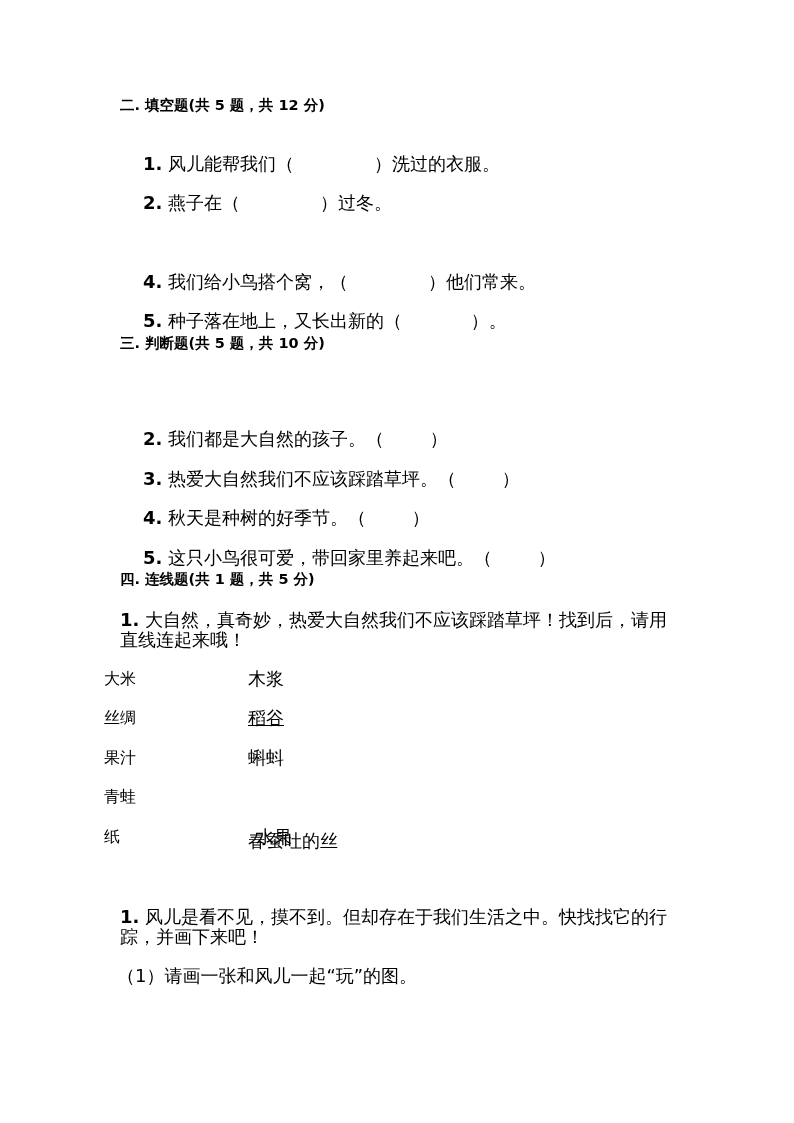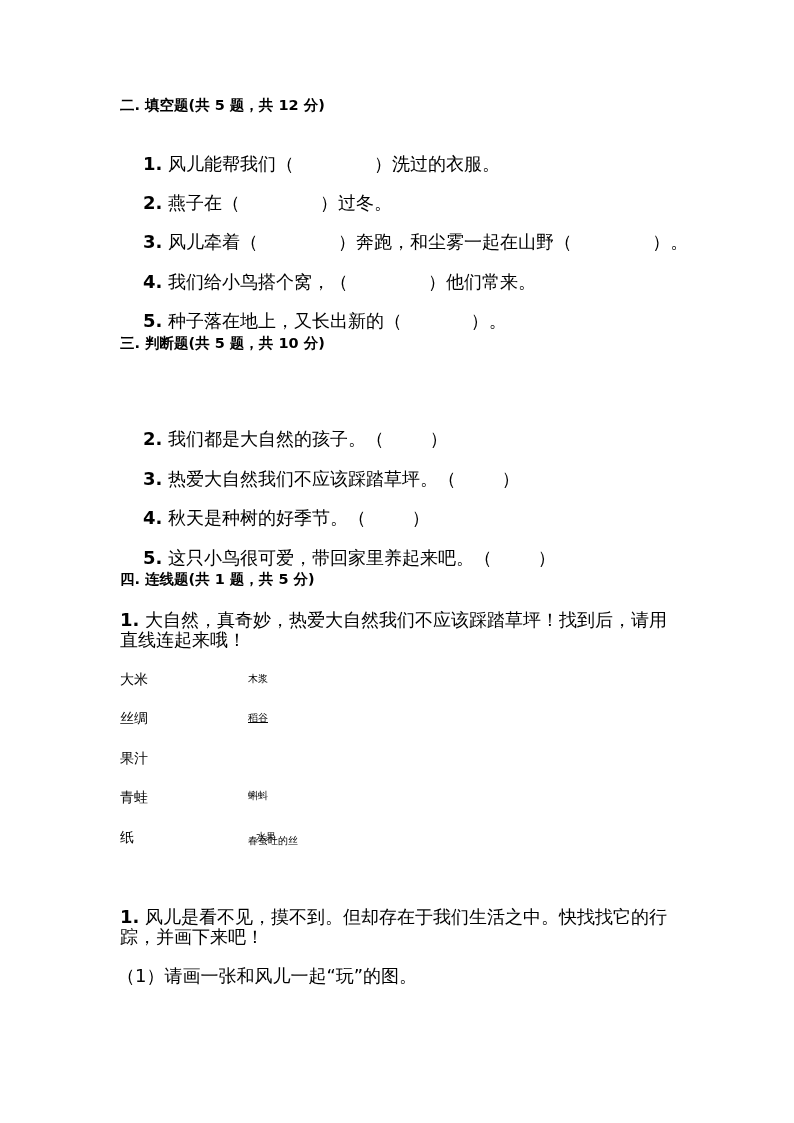--- a/index.html
+++ b/index.html
@@ -35,47 +35,44 @@
     }
     .wrap {
       white-space: normal;
       width: 548px;
     }
     .num {
       font-weight: bold;
     }
     .match-left {
       position: absolute;
-      left: 120px;
-      font-size: 14px;
+      left: 104px;
+      font-size: 16px;
       line-height: 18px;
       white-space: pre;
     }
     .match-right {
       position: absolute;
-      font-size: 10px;
+      font-size: 18px;
       line-height: 18px;
       white-space: pre;
     }
   </style>
 </head>
 <body>
 
 <div class="page">
 
   <div class="line heading" style="top:96px;">二. 填空题(共 5 题，共 12 分)</div>
 
   <div class="line" style="top:137px;">
     <span class="num">1.</span><span> 风儿能帮我们（              ）洗过的衣服。</span>
   </div>
   <div class="line" style="top:176px;">
     <span class="num">2.</span><span> 燕子在（              ）过冬。</span>
-  </div>
-  <div class="line" style="top:215px;">
-    <span class="num">3.</span><span> 风儿牵着（              ）奔跑，和尘雾一起在山野（              ）。</span>
   </div>
   <div class="line" style="top:255px;">
     <span class="num">4.</span><span> 我们给小鸟搭个窝，（              ）他们常来。</span>
   </div>
   <div class="line" style="top:294px;">
     <span class="num">5.</span><span> 种子落在地上，又长出新的（            ）。</span>
   </div>
 
   <div class="line heading" style="top:334px;">三. 判断题(共 5 题，共 10 分)</div>
 
@@ -98,21 +95,21 @@
     <span class="num">1.</span><span> 大自然，真奇妙，热爱大自然我们不应该踩踏草坪！找到后，请用直线连起来哦！</span>
   </div>
 
   <div class="match-left" style="top:670px;">大米</div>
   <div class="match-right" style="top:670px; left:248px;">木浆</div>
 
   <div class="match-left" style="top:709px;">丝绸</div>
   <div class="match-right" style="top:709px; left:248px;text-decoration:underline;">稻谷</div>
 
   <div class="match-left" style="top:749px;">果汁</div>
-  <div class="match-right" style="top:787px; left:248px;text-align:center;">蝌蚪</div>
+  <div class="match-right" style="top:749px; left:248px;text-align:center;">蝌蚪</div>
 
   <div class="match-left" style="top:788px;">青蛙</div>
   <div class="match-right" style="top:832px; left:248px;text-align:right;">春蚕吐的丝</div>
 
   <div class="match-left" style="top:828px;">纸</div>
   <div class="match-right" style="top:828px; left:256px;">水果</div>
 
 
   <div class="line wrap" style="top:907px; line-height:20px;">
     <span class="num">1.</span><span> 风儿是看不见，摸不到。但却存在于我们生活之中。快找找它的行踪，并画下来吧！</span>

